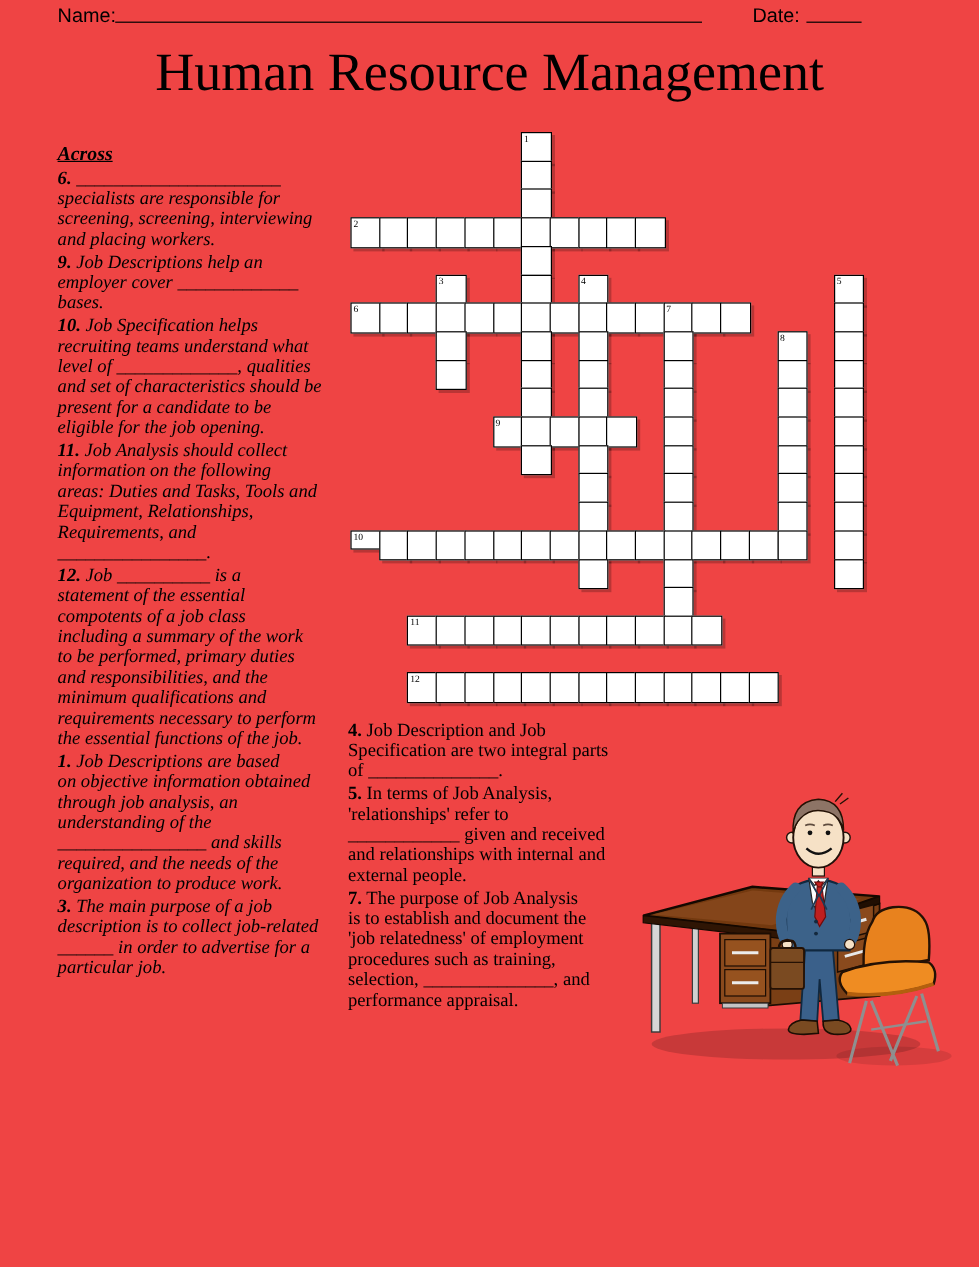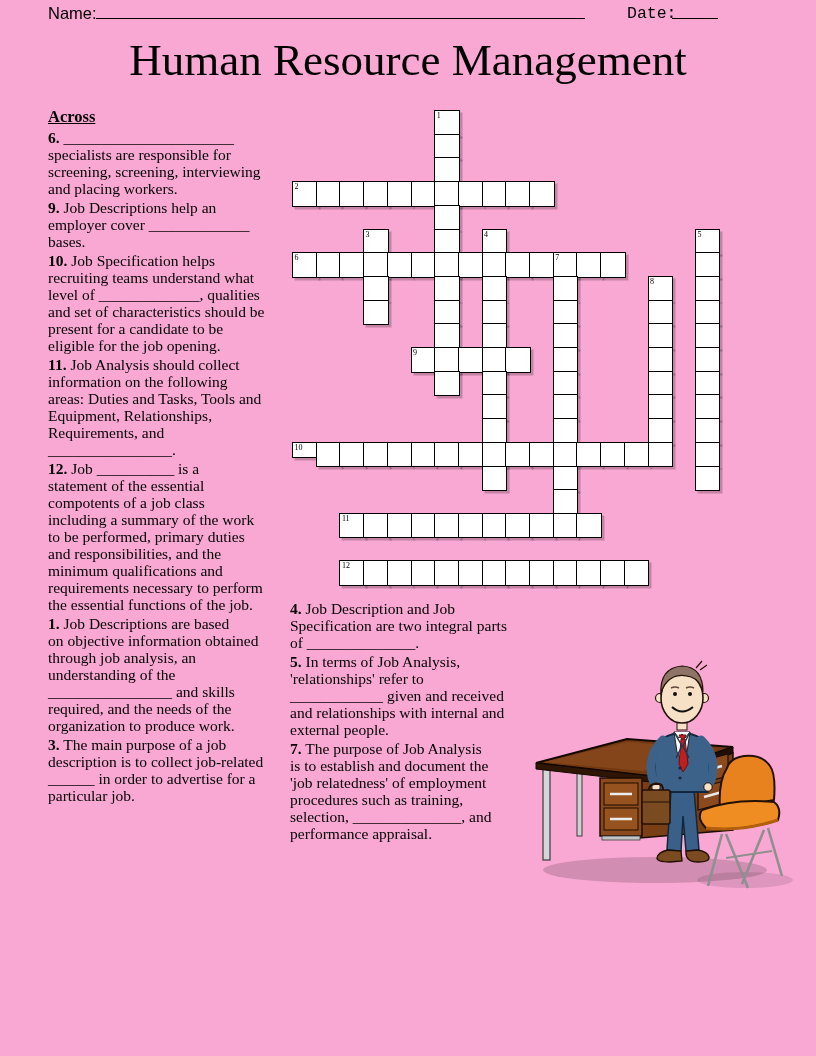--- a/index.html
+++ b/index.html
@@ -1,30 +1,30 @@
 <!DOCTYPE html>
 <html><head>
 <meta charset="utf-8">
 <style>
   html,body{margin:0;padding:0;background:#fff;}
-  .page{position:relative;width:816px;height:1056px;background:#f9a8d4;overflow:hidden;
+  .page{position:relative;width:816px;height:1056px;background:#ef4444;overflow:hidden;
         font-family:"Liberation Serif",serif;color:#000;}
   
   .hdr-label{position:absolute;font-family:"Liberation Sans",sans-serif;font-size:16.5px;top:4px;}
   .hdr-line{position:absolute;border-bottom:1.6px solid #000;top:17px;height:1px;}
   #name-label{left:48px;}
   #name-line{left:96px;width:489px;}
-  #date-label{left:627px;font-family:Liberation Mono, monospace;}
+  #date-label{left:627px;}
   #date-line{left:672px;width:46px;}
   
   .title{position:absolute;top:34px;left:0;right:0;text-align:center;
          font-family:"Liberation Serif",serif;font-size:45px;font-weight:400;}
   
   .col{position:absolute;font-size:15.5px;line-height:17px;}
-  #col-left{left:48px;top:108px;width:238px;}
+  #col-left{left:48px;top:119px;width:238px;font-style:italic;}
   #col-mid{left:290px;top:600px;width:245px;}
   .sect{font-size:16.5px;font-weight:bold;text-decoration:underline;margin:0 0 4px 0;}
   .sect.down{margin-top:2px;}
   .clue{margin:0 0 2px 0;}
   .clue b{font-weight:bold;}
   .clue .txt{white-space:pre-line;}
   
   #grid{position:absolute;left:0;top:0;}
   .cell{position:absolute;box-sizing:border-box;background:#fff;border:1.8px solid #000;
         box-shadow:2.5px 2.5px 0 rgba(0,0,0,0.22);}

